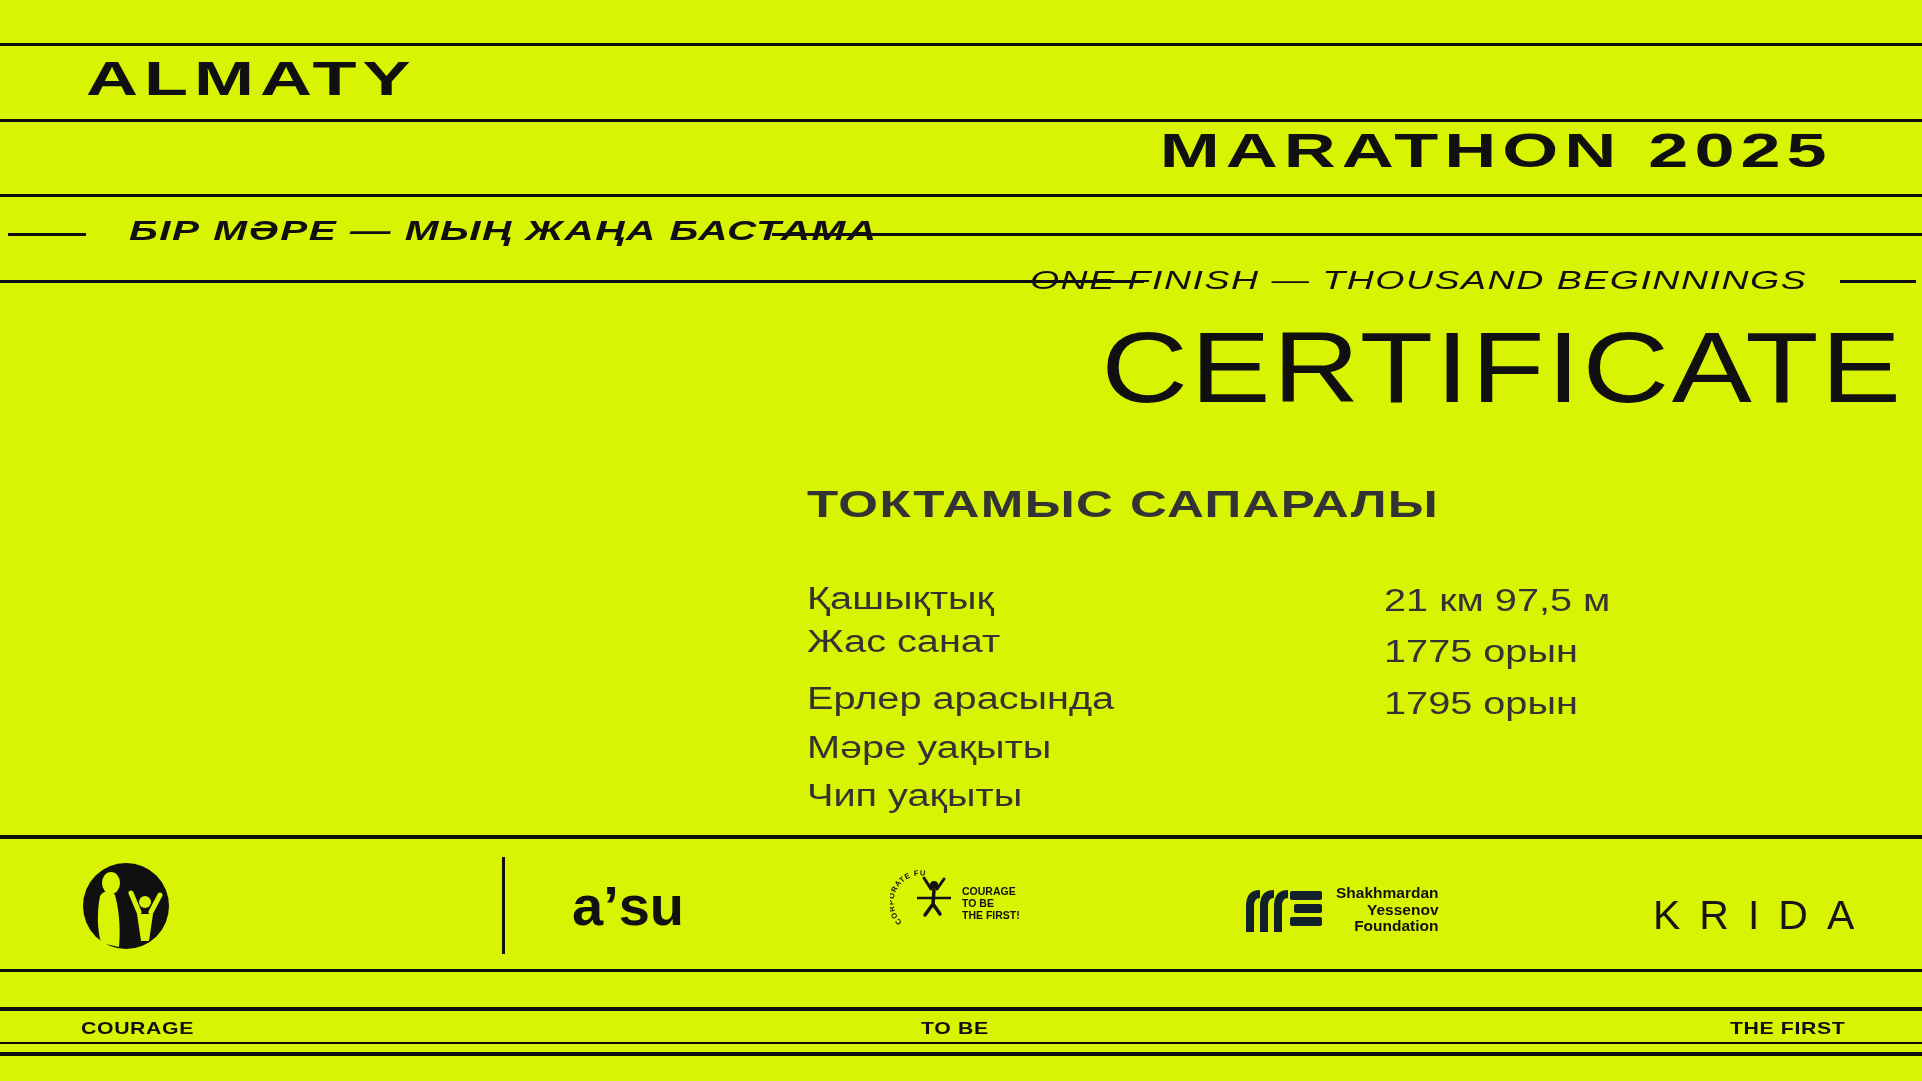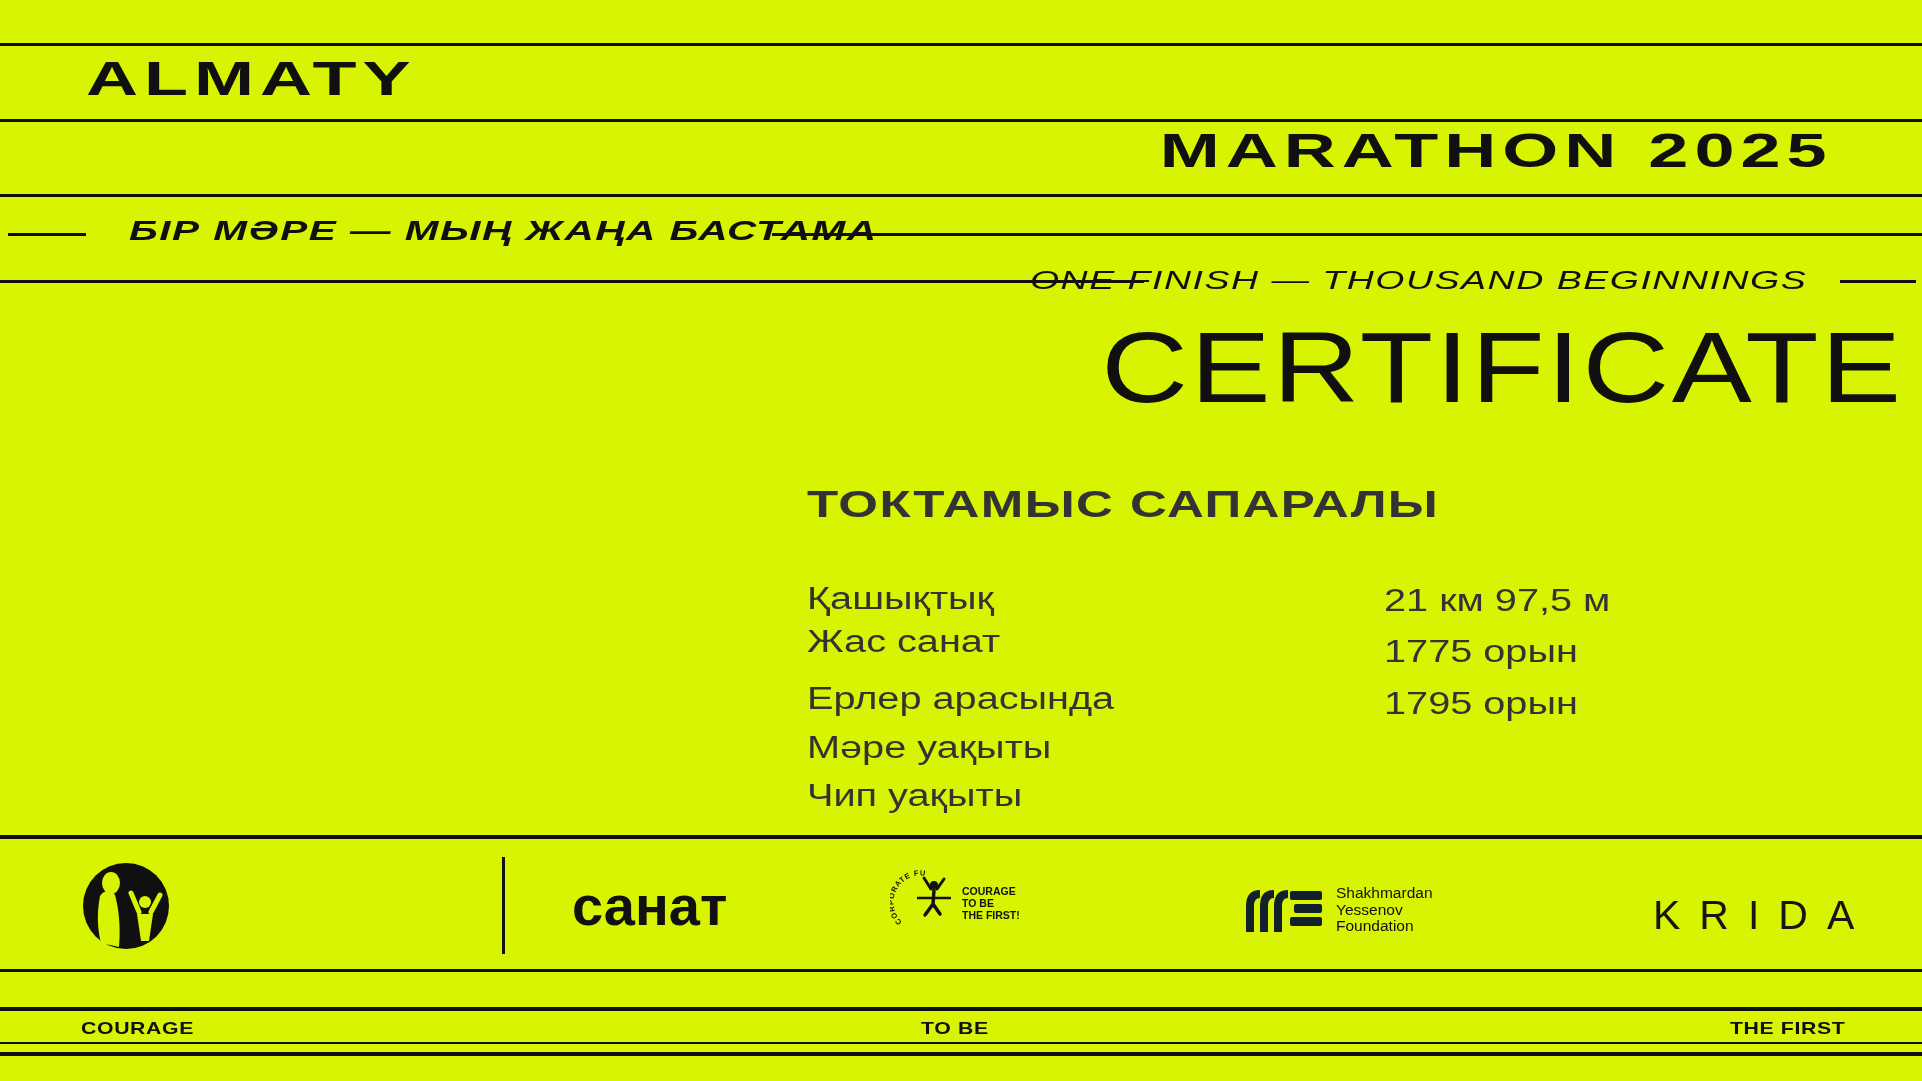--- a/index.html
+++ b/index.html
@@ -20,21 +20,21 @@
   .certificate{right:19px; top:317px; font-size:100px; font-weight:500; letter-spacing:2px; transform:scaleX(1.2);}
 
   .name{left:807px; top:486px; font-size:37px; font-weight:700; letter-spacing:1px; transform:scaleX(1.38); color:#333;}
   .lbl,.val{font-size:31px; font-weight:400; color:#333; transform:scaleX(1.28);}
   .lbl{left:807px;}
   .val{left:1384px;}
 
   .kaspi-text{left:193px; top:880px; font-size:50px; font-weight:700; letter-spacing:1px; color:#111;}
   .vdivider{position:absolute; left:502px; top:857px; width:3px; height:97px; background:#111;}
   .asu{left:572px; top:878px; font-size:56px; font-weight:700; color:#111;}
-  .yes-text{left:1336px; top:885px; font-size:15.5px; line-height:16.5px; font-weight:400; color:#111; white-space:nowrap; position:absolute;}
+  .yes-text{left:1336px; top:885px; font-size:15.5px; line-height:16.5px; font-weight:700; color:#111; white-space:nowrap; position:absolute;text-align:right;}
   .krida{left:1653px; top:895px; font-size:41px; font-weight:400; letter-spacing:19px; color:#161616;}
 
   .foot{top:1020px; font-size:17px; font-weight:700; letter-spacing:0.5px; transform:scaleX(1.25);}
   .svgbox{position:absolute;}
 </style>
 </head>
 <body>
 
 <div id="cert">
 
@@ -74,21 +74,21 @@
     <ellipse cx="29" cy="21" rx="9" ry="11" fill="#d8f402"></ellipse>
     <path d="M 18 34 C 15 50 15 66 19 81 L 37 85 C 39 62 36 44 33 33 C 28 27 21 29 18 34 Z" fill="#d8f402"></path>
     <circle cx="63" cy="40" r="6" fill="#d8f402"></circle>
     <line x1="57" y1="50" x2="49" y2="31" stroke="#d8f402" stroke-width="5" stroke-linecap="round"></line>
     <line x1="69" y1="50" x2="78" y2="33" stroke="#d8f402" stroke-width="5" stroke-linecap="round"></line>
     <path d="M 55 52 L 71 52 L 67 79 L 59 79 Z" fill="#d8f402"></path>
   </svg>
 
   <div class="vdivider"></div>
 
-  <div class="txt asu">санат</div>
+  <div class="txt asu">aʼsu</div>
 
   <svg class="svgbox" style="left:890px; top:870px" width="130" height="64" viewBox="0 0 130 64">
     <defs>
         <path id="cfarc" d="M 12 52 A 27 27 0 0 1 36 6"></path>
       </defs>
     <text font-size="7.5" font-weight="700" letter-spacing="0.8" fill="#111">
       <textPath href="#cfarc">CORPORATE FUND</textPath>
     </text>
     <circle cx="44" cy="15" r="4" fill="#111"></circle>
     <path d="M 34 8 L 41 19 M 54 9 L 47 19" stroke="#111" stroke-width="3" stroke-linecap="round" fill="none"></path>

